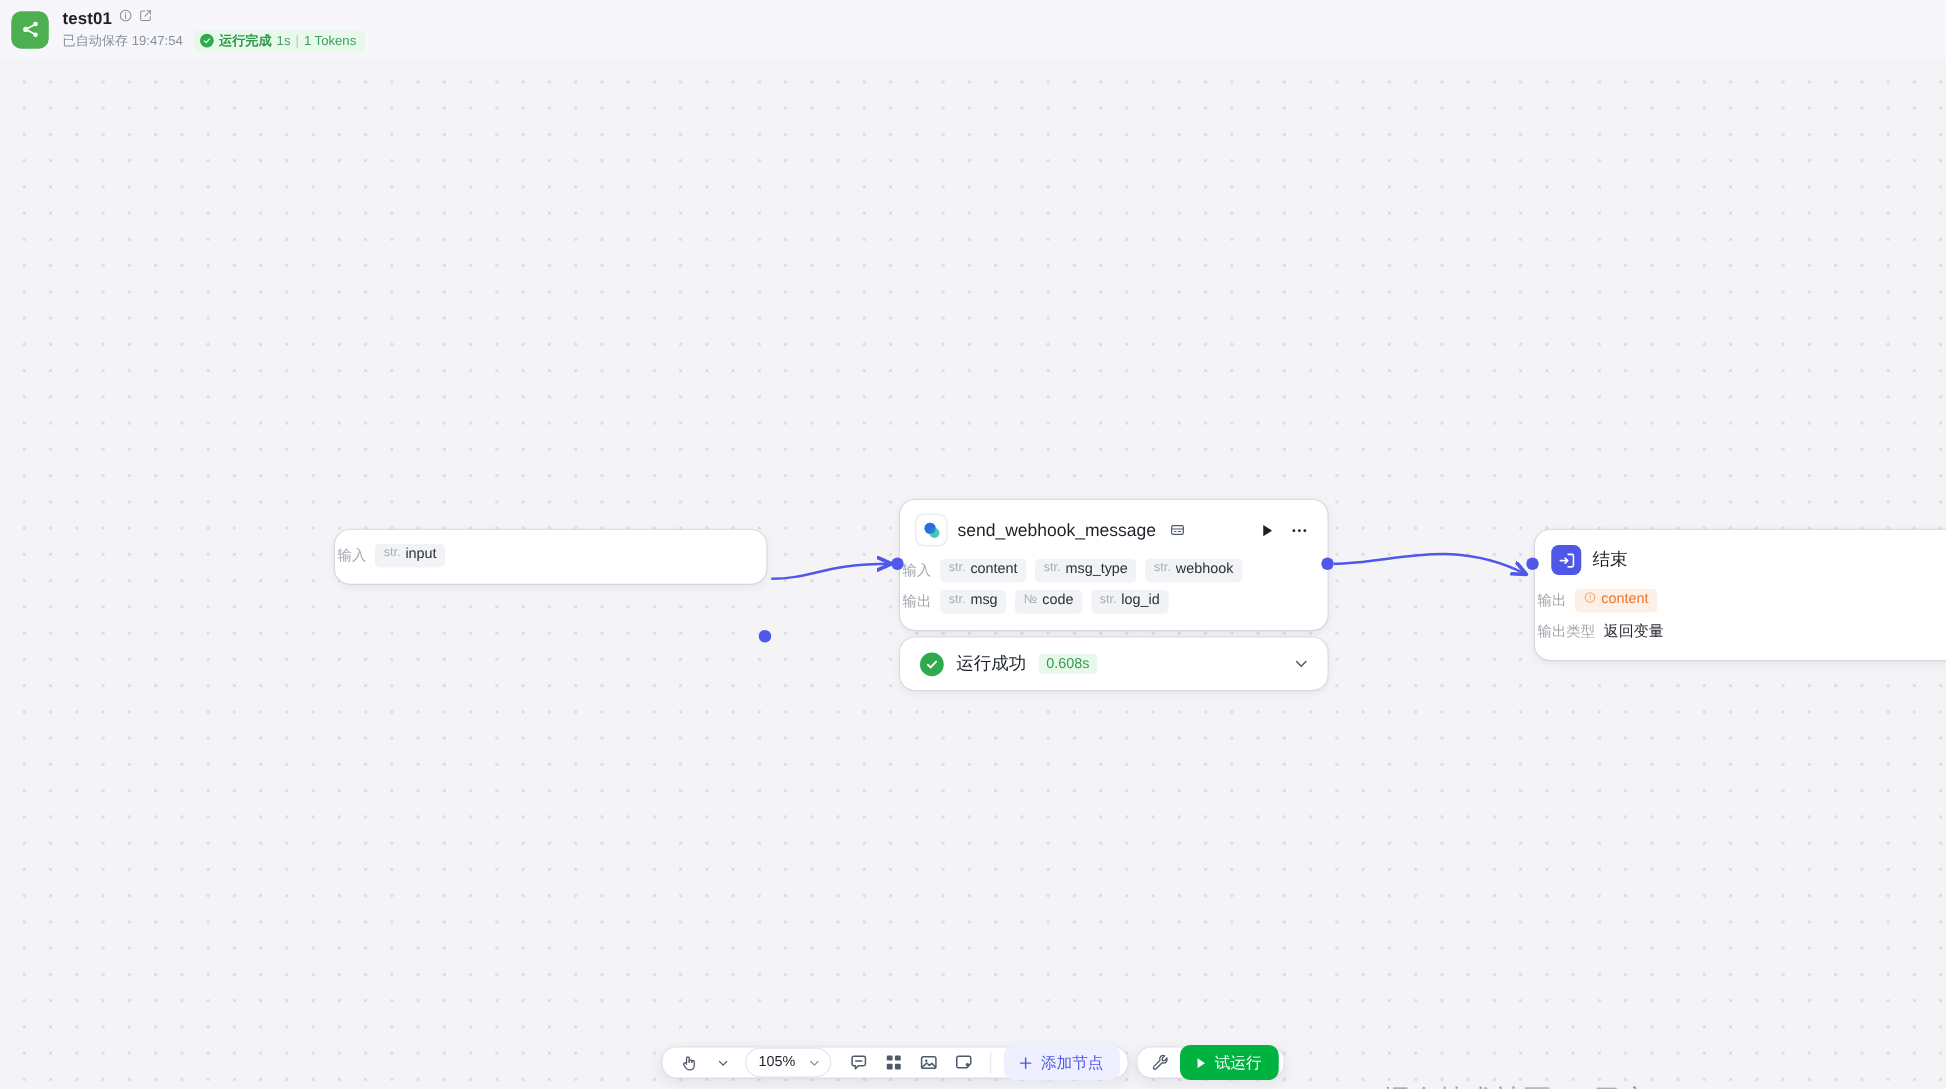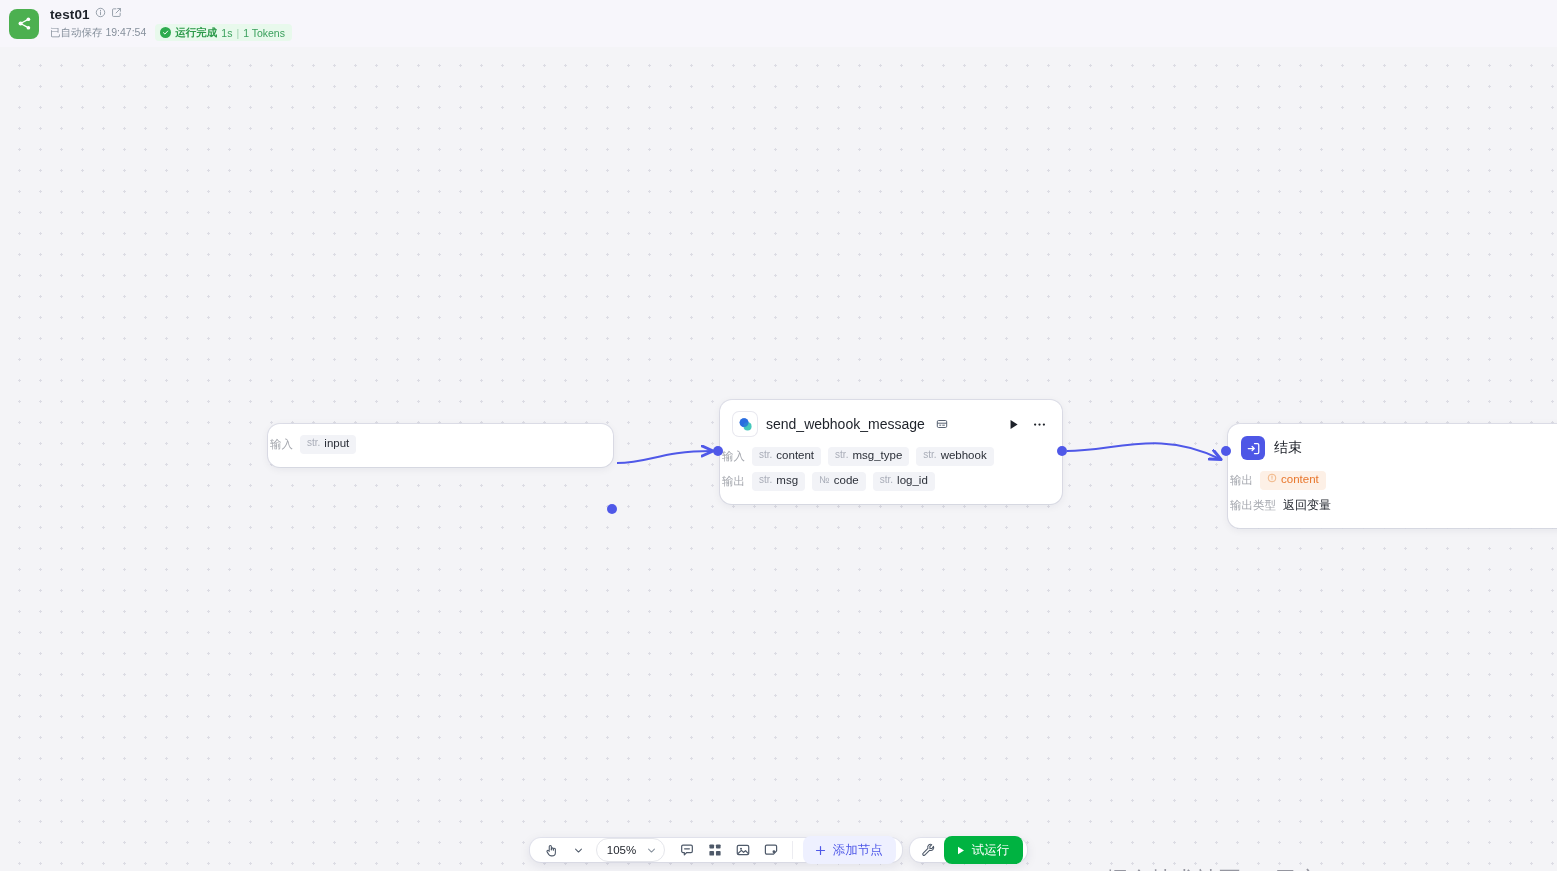--- a/index.html
+++ b/index.html
@@ -491,20 +491,34 @@
         <span class="chip">
           <span class="ty">str.</span>
           <span class="nm">log_id</span>
         </span>
       </div>
     </div>
   </div>
   <div class="port" style="left:713px; top:399px;"></div>
   <div class="port" style="left:1057px; top:399px;"></div>
 
+  <div class="status-strip" style="left:720px; top:463px; width:342px; height:42px;">
+    <span class="ok">
+      <svg width="11" height="11" viewBox="0 0 24 24" fill="none">
+        <path d="M5 12.6 10 17.4 19.4 7.2" stroke="#fff" stroke-width="3.2" stroke-linecap="round" stroke-linejoin="round"></path>
+      </svg>
+    </span>
+    <span class="st-label">运行成功</span>
+    <span class="st-time">0.608s</span>
+    <span class="chev">
+      <svg width="14" height="14" viewBox="0 0 24 24" fill="none">
+        <path d="M5.6 9 12 15.4 18.4 9" stroke="currentColor" stroke-width="2" stroke-linecap="round" stroke-linejoin="round"></path>
+      </svg>
+    </span>
+  </div>
 
   <div class="node" style="left:1228px; top:377px; width:345px;">
     <div class="node-head">
       <span class="node-icon icon-end">
         <svg width="15" height="15" viewBox="0 0 24 24" fill="none">
           <path d="M13.6 4h4.8a2 2 0 0 1 2 2v12a2 2 0 0 1-2 2h-4.8" stroke="#fff" stroke-width="2" stroke-linecap="round"></path>
           <path d="M3.6 12h9.2" stroke="#fff" stroke-width="2" stroke-linecap="round"></path>
           <path d="M9.8 8.8 13 12 9.8 15.2" stroke="#fff" stroke-width="2" stroke-linecap="round" stroke-linejoin="round"></path>
         </svg>
       </span>

